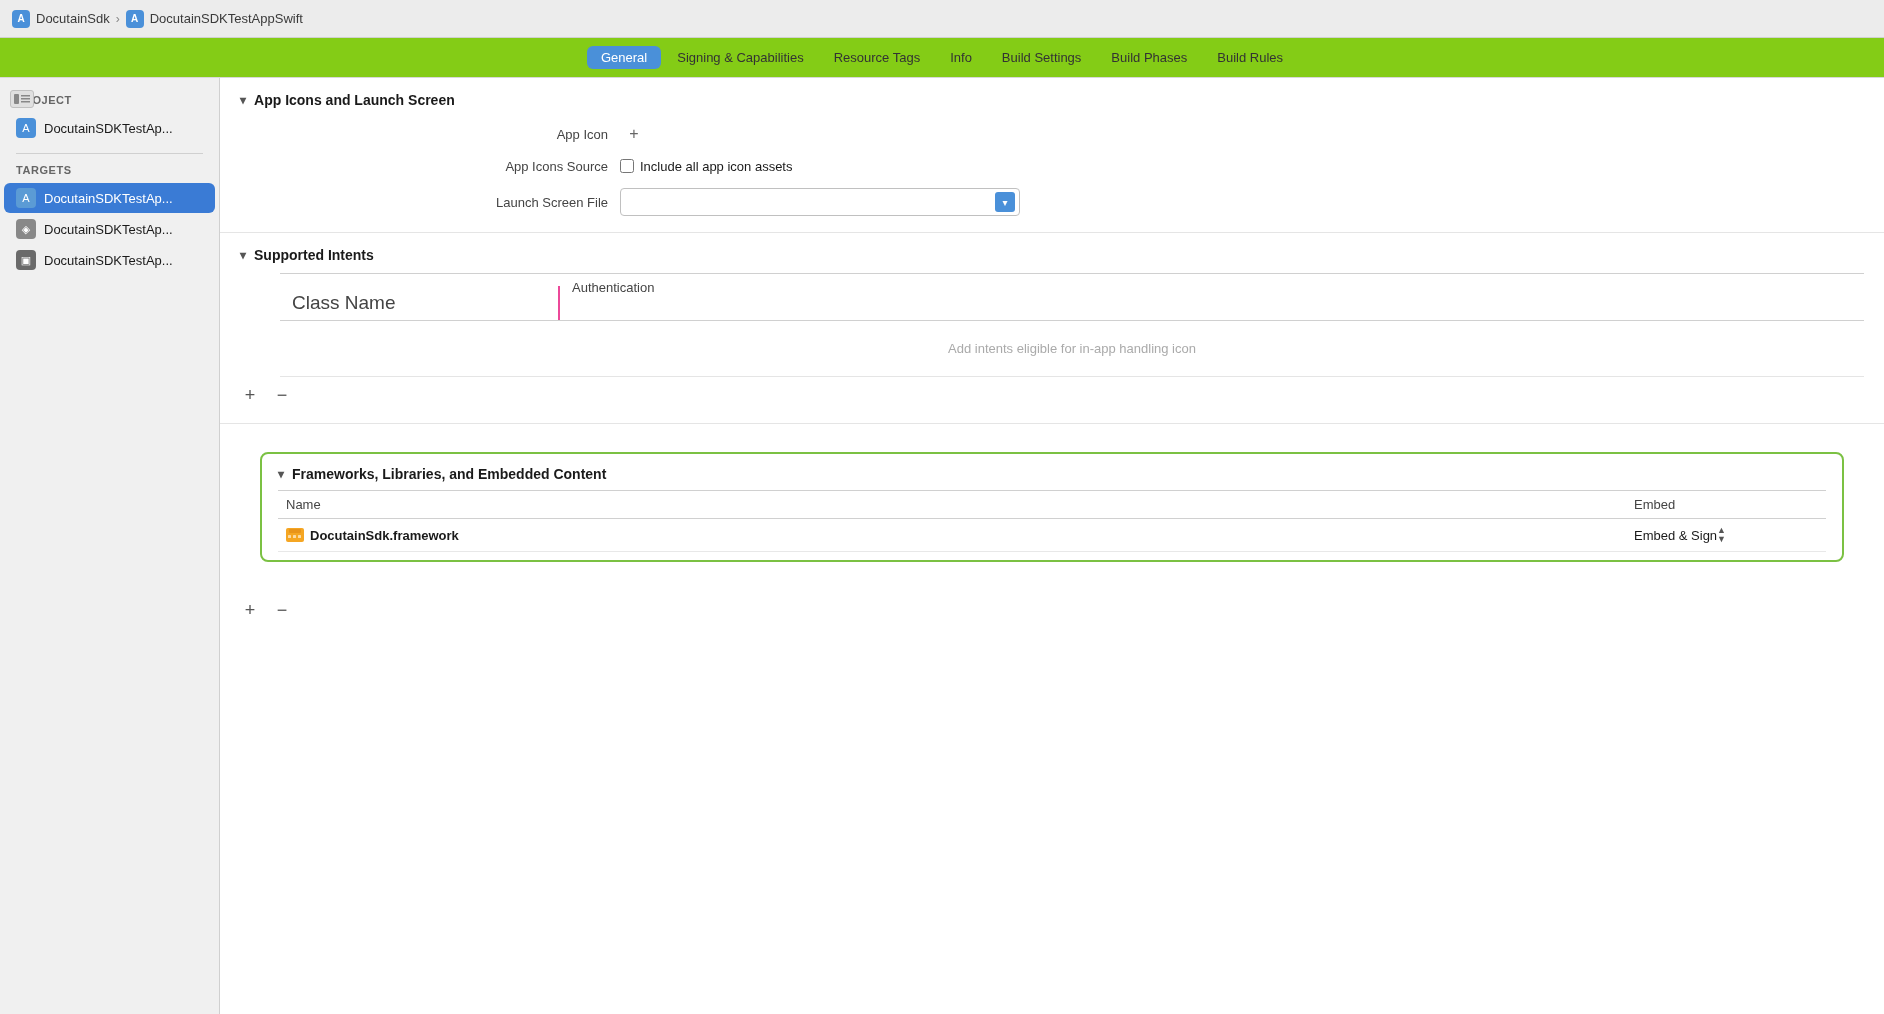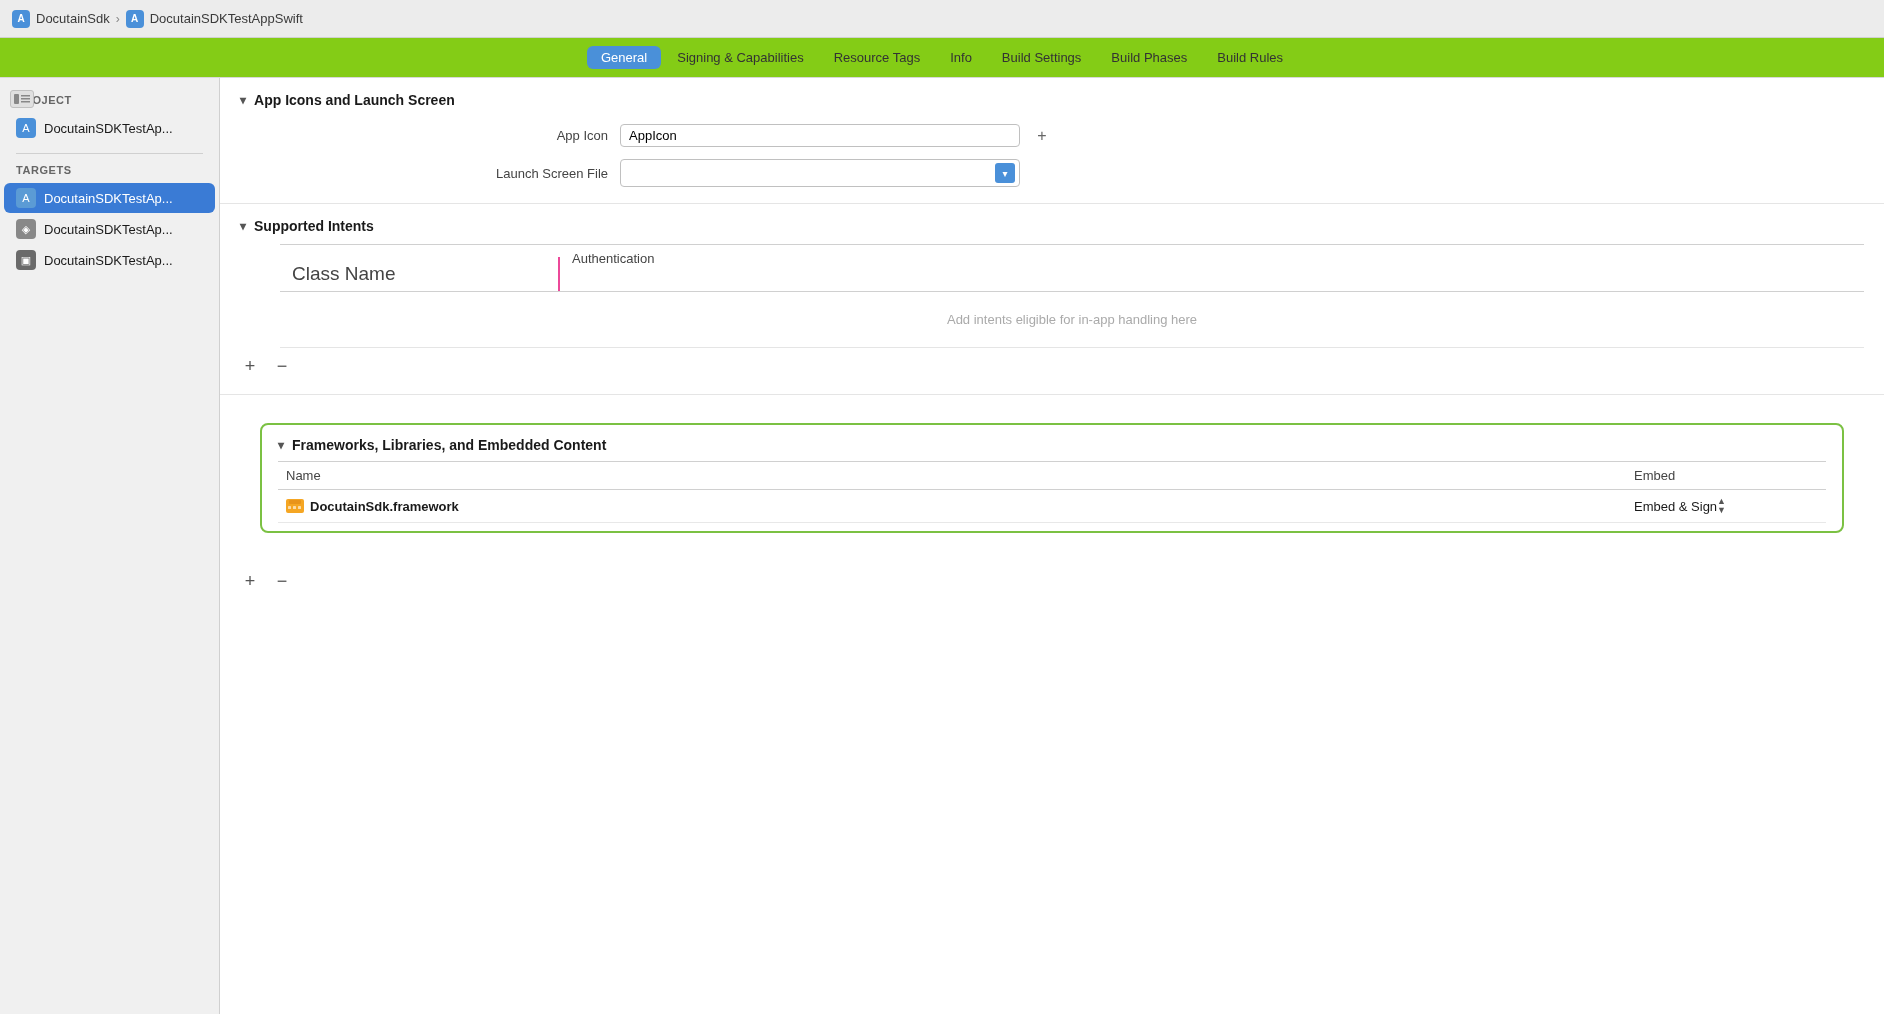--- a/index.html
+++ b/index.html
@@ -437,25 +437,33 @@
 
     <div class="section" data-name="app-icons-section">
       <div class="section-header" data-name="app-icons-section-header">
         <span class="chevron" data-name="app-icons-chevron">▾</span>
         <span data-name="app-icons-title">App Icons and Launch Screen</span>
       </div>
 
       <div class="settings-row" data-name="app-icon-row">
         <div class="settings-label" data-name="app-icon-label">App Icon</div>
         <div class="settings-control" data-name="app-icon-control">
-          <input class="text-input" type="text" data-name="app-icon-input" style="min-width: 400px;" value="AppIcon">
           <span class="plus-btn" data-name="app-icon-add-button">+</span>
         </div>
       </div>
 
+      <div class="settings-row" data-name="app-icons-source-row">
+        <div class="settings-label" data-name="app-icons-source-label">App Icons Source</div>
+        <div class="settings-control" data-name="app-icons-source-control">
+          <div class="checkbox-row" data-name="app-icons-source-checkbox-row">
+            <input type="checkbox" data-name="app-icons-source-checkbox" style="">
+            <span data-name="app-icons-source-text">Include all app icon assets</span>
+          </div>
+        </div>
+      </div>
 
       <div class="settings-row" data-name="launch-screen-row">
         <div class="settings-label" data-name="launch-screen-label">Launch Screen File</div>
         <div class="settings-control" data-name="launch-screen-control">
           <div class="dropdown-input" style="min-width:400px; border:1px solid #c0c0c0; border-radius:4px; padding:3px 4px 3px 8px; display:flex; align-items:center; justify-content:space-between;" data-name="launch-screen-dropdown">
             <span data-name="launch-screen-value"></span>
             <div class="dropdown-arrow" data-name="launch-screen-dropdown-arrow">▾</div>
           </div>
         </div>
       </div>
@@ -465,21 +473,21 @@
       <div class="section-header" data-name="supported-intents-header">
         <span class="chevron" data-name="supported-intents-chevron">▾</span>
         <span data-name="supported-intents-title">Supported Intents</span>
       </div>
 
       <div class="intents-table" data-name="intents-table">
         <div class="table-header-row" data-name="intents-table-header">
           <div class="table-col-classname" data-name="intents-col-classname">Class Name</div>
           <div class="table-col-auth" data-name="intents-col-auth">Authentication</div>
         </div>
-        <div class="table-empty-row" data-name="intents-empty-row">Add intents eligible for in-app handling here</div>
+        <div class="table-empty-row" data-name="intents-empty-row">Add intents eligible for in-app handling icon</div>
       </div>
 
       <div class="table-actions" data-name="intents-actions">
         <span class="action-btn" data-name="intents-add-button">+</span>
         <span class="action-btn" data-name="intents-remove-button">−</span>
       </div>
     </div>
 
     <div style="padding: 14px 20px;" data-name="frameworks-section-wrapper">
       <div class="frameworks-section" data-name="frameworks-section">

